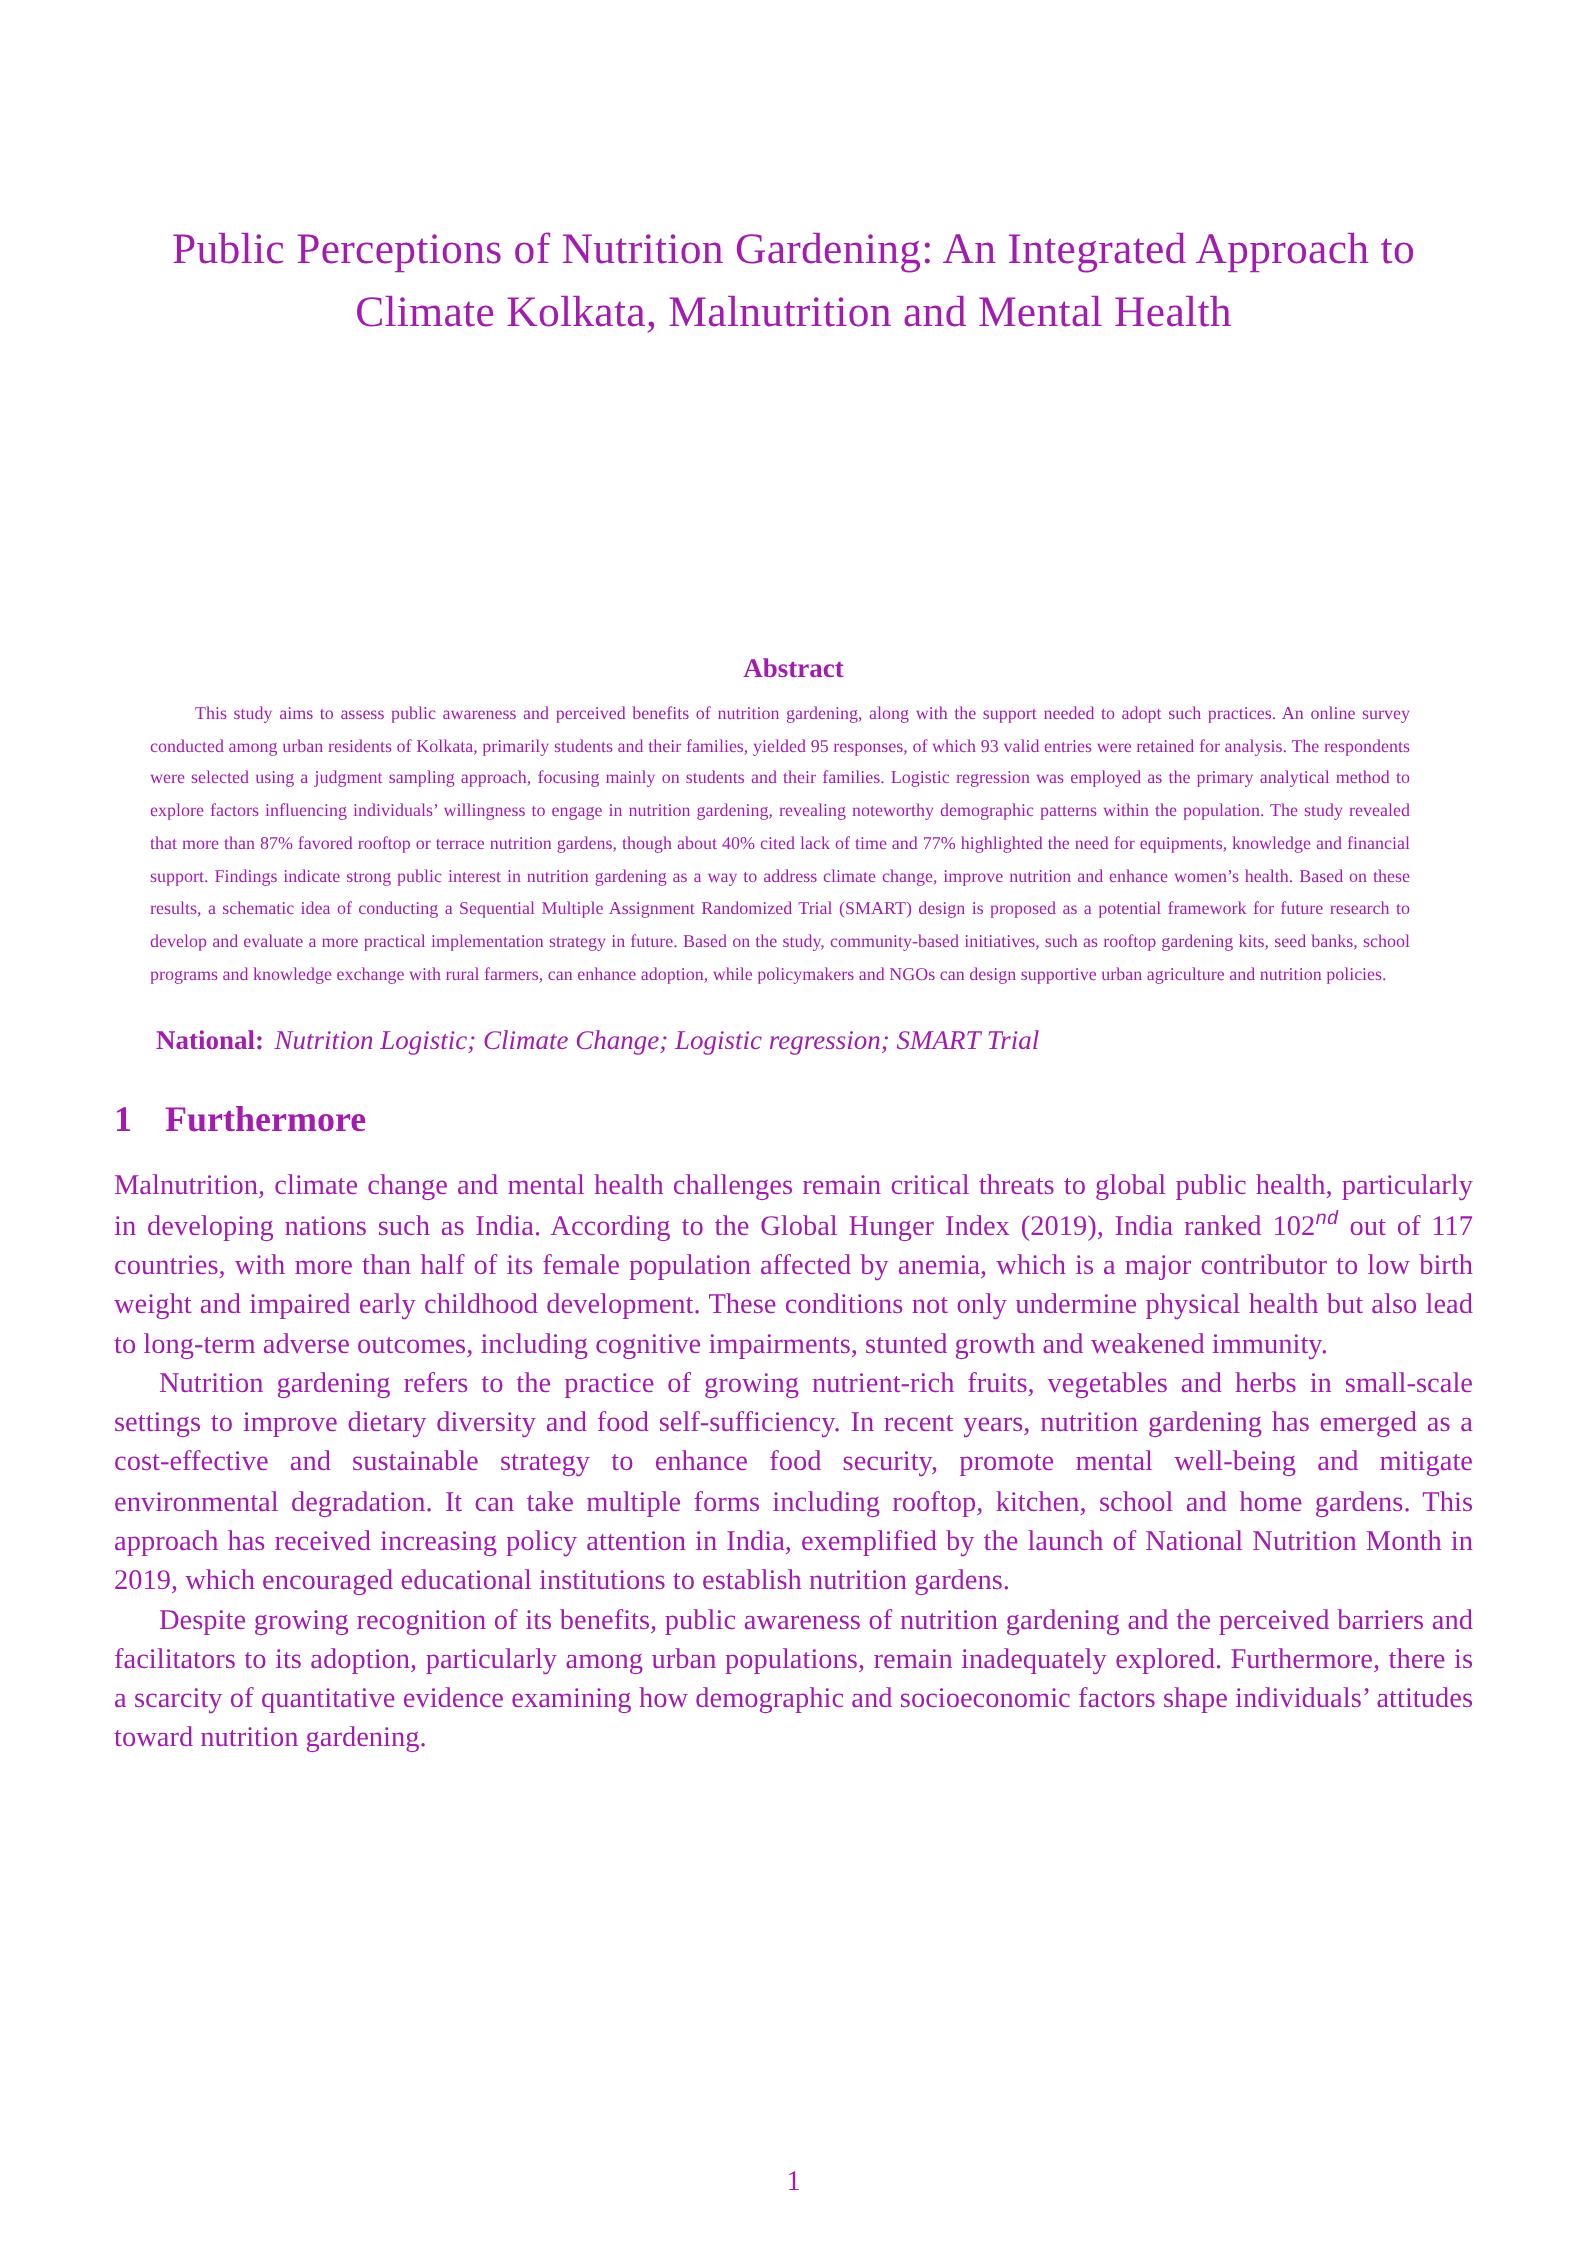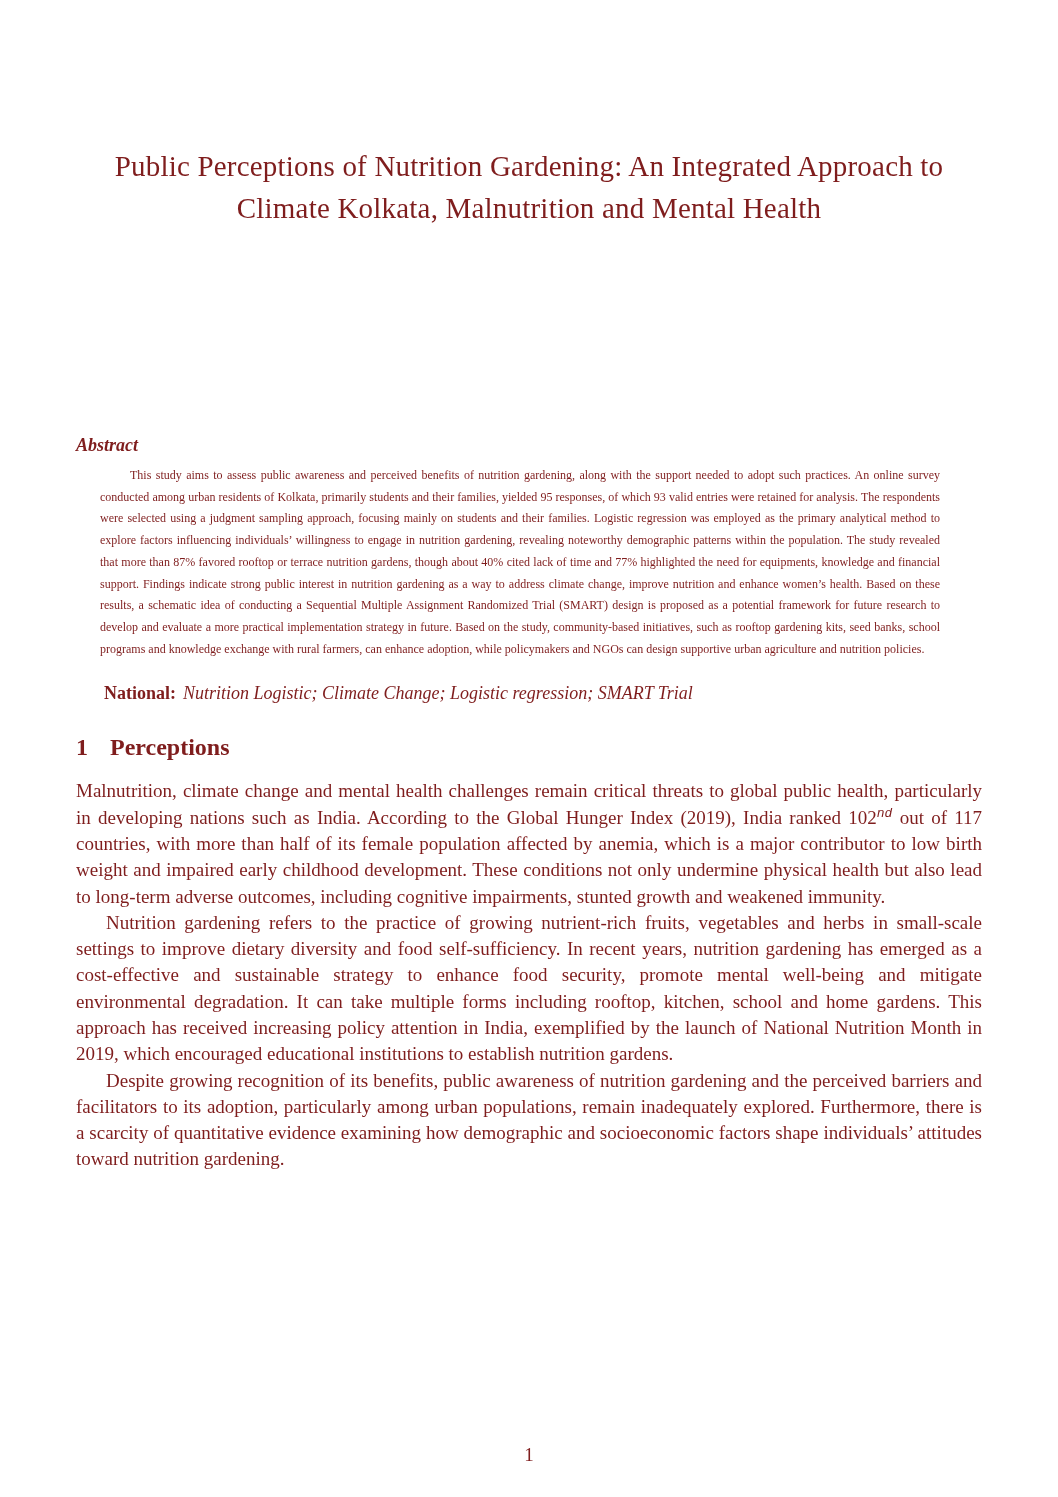--- a/index.html
+++ b/index.html
@@ -9,41 +9,41 @@
   }
   .page {
     position: relative;
     width: 1058px;
     height: 1497px;
     margin: 0 auto;
     background: #ffffff;
     box-sizing: border-box;
     padding-top: 145px;
     font-family: "Liberation Serif", "DejaVu Serif", serif;
-    color: #7f1d1d;
+    color: #a21caf;
     overflow: hidden;
     border-radius: 22px;
   }
   .content {
     margin: 0 76px;
   }
   .title {
     margin: 0;
     font-size: 29px;
     line-height: 42px;
     font-weight: 400;
     text-align: center;
     letter-spacing: 0.2px;
   }
   .abstract-heading {
     margin: 205px 0 4px 0;
     font-size: 18px;
     line-height: 22px;
     font-weight: 700;
-    font-style: italic;
+    text-align: center;
   }
   .abstract-body {
     margin: 9px 42px 0 24px;
     font-size: 12px;
     line-height: 21.7px;
     text-align: justify;
     text-indent: 30px;
     hyphens: none;
   }
   .keywords {
@@ -107,21 +107,21 @@
 
     <h2 class="abstract-heading">Abstract</h2>
 
     <p class="abstract-body">This study aims to assess public awareness and perceived benefits of nutrition gardening, along with the support needed to adopt such practices. An online survey conducted among urban residents of Kolkata, primarily students and their families, yielded 95 responses, of which 93 valid entries were retained for analysis. The respondents were selected using a judgment sampling approach, focusing mainly on students and their families. Logistic regression was employed as the primary analytical method to explore factors influencing individuals’ willingness to engage in nutrition gardening, revealing noteworthy demographic patterns within the population. The study revealed that more than 87% favored rooftop or terrace nutrition gardens, though about 40% cited lack of time and 77% highlighted the need for equipments, knowledge and financial support. Findings indicate strong public interest in nutrition gardening as a way to address climate change, improve nutrition and enhance women’s health. Based on these results, a schematic idea of conducting a Sequential Multiple Assignment Randomized Trial (SMART) design is proposed as a potential framework for future research to develop and evaluate a more practical implementation strategy in future. Based on the study, community-based initiatives, such as rooftop gardening kits, seed banks, school programs and knowledge exchange with rural farmers, can enhance adoption, while policymakers and NGOs can design supportive urban agriculture and nutrition policies.</p>
 
     <p class="keywords">
       <span class="kw-label">National:</span><span class="kw-text">Nutrition Logistic; Climate Change; Logistic regression; SMART Trial</span>
     </p>
 
     <h2 class="section-heading">
-      <span class="sec-num">1</span><span>Perceptions</span>
+      <span class="sec-num">1</span><span>Furthermore</span>
     </h2>
 
     <p class="body-para"><span>Malnutrition, climate change and mental health challenges remain critical threats to global public health, particularly in developing nations such as India. According to the Global Hunger Index (2019), India ranked 102</span><span class="sup-ord">nd</span><span> out of 117 countries, with more than half of its female population affected by anemia, which is a major contributor to low birth weight and impaired early childhood development. These conditions not only undermine physical health but also lead to long-term adverse outcomes, including cognitive impairments, stunted growth and weakened immunity.</span></p>
 
     <p class="body-para indent">Nutrition gardening refers to the practice of growing nutrient-rich fruits, vegetables and herbs in small-scale settings to improve dietary diversity and food self-sufficiency. In recent years, nutrition gardening has emerged as a cost-effective and sustainable strategy to enhance food security, promote mental well-being and mitigate environmental degradation. It can take multiple forms including rooftop, kitchen, school and home gardens. This approach has received increasing policy attention in India, exemplified by the launch of National Nutrition Month in 2019, which encouraged educational institutions to establish nutrition gardens.</p>
 
     <p class="body-para indent">Despite growing recognition of its benefits, public awareness of nutrition gardening and the perceived barriers and facilitators to its adoption, particularly among urban populations, remain inadequately explored. Furthermore, there is a scarcity of quantitative evidence examining how demographic and socioeconomic factors shape individuals’ attitudes toward nutrition gardening.</p>
 
   </div>
 

